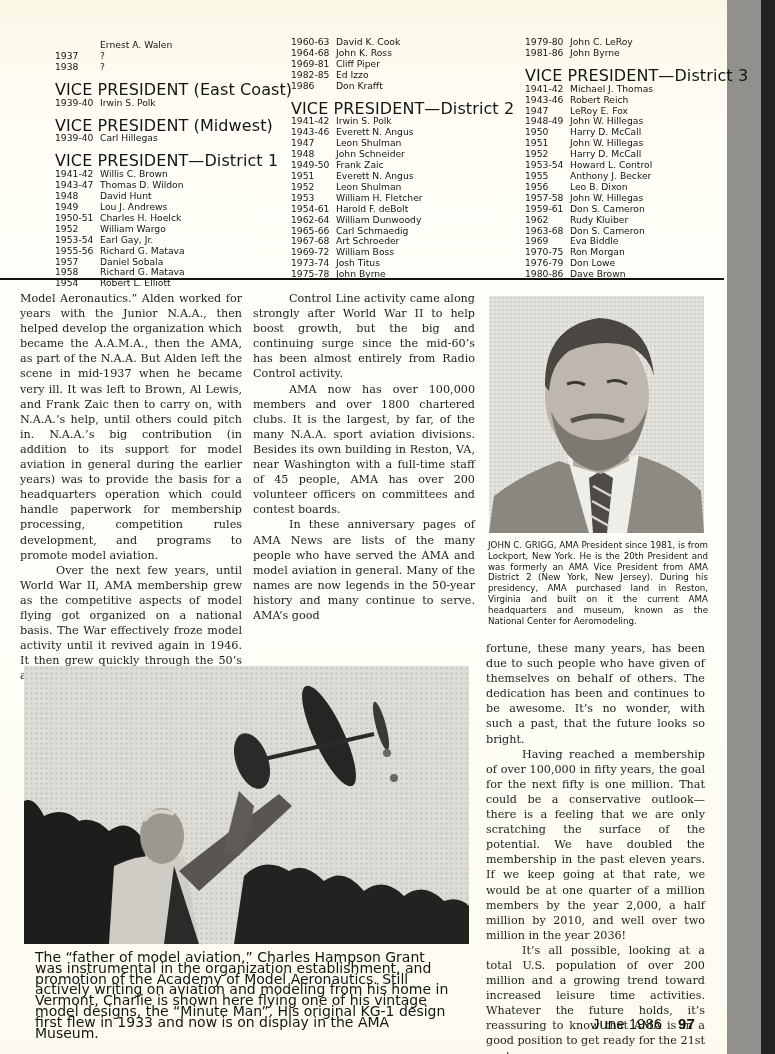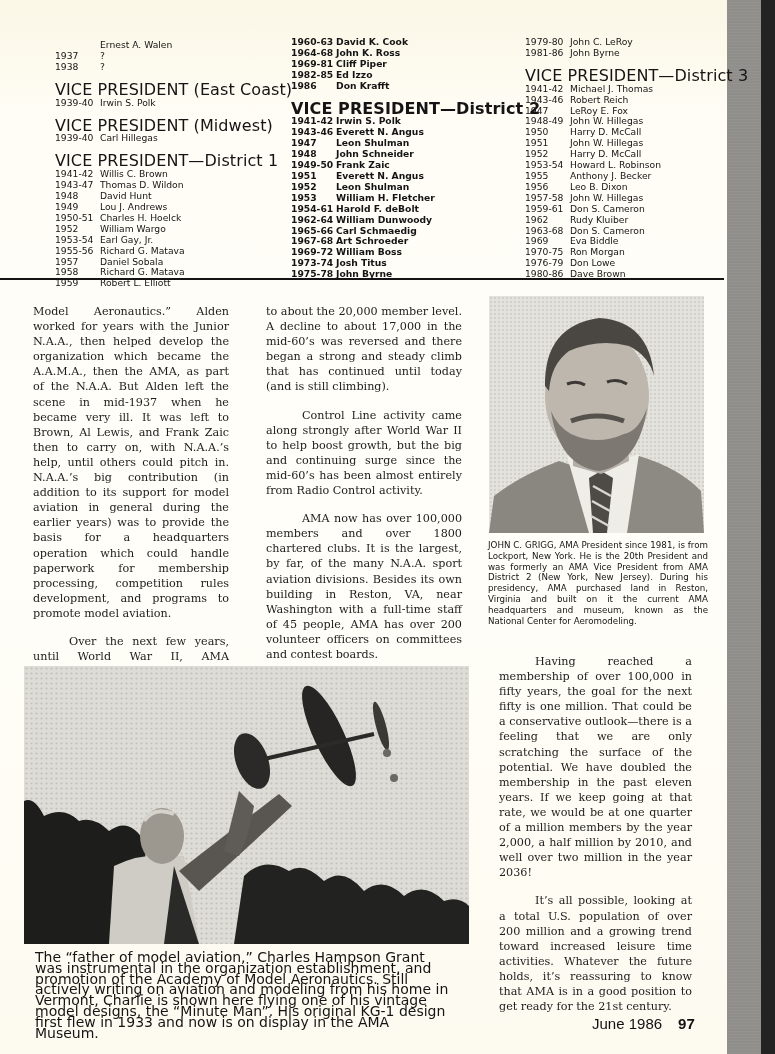--- a/index.html
+++ b/index.html
@@ -23,31 +23,31 @@
   .list {
     position: absolute; font-family: "DejaVu Sans", sans-serif; font-size: 9.2px;
     line-height: 10.9px; color: #141414;
   }
   .list .row { display: flex; white-space: nowrap; }
   .list .yr { width: 45px; flex: none; }
   .list .nm { flex: none; }
   .list .hd { font-size: 16px; margin-top: 12px; margin-bottom: 2px; letter-spacing: 0.1px; }
   .list .hd:first-child { margin-top: 0; }
   .col1 { left: 55px; top: 40px; }
-  .col2 { left: 291px; top: 37px; font-weight: bold; }
+  .col2 { left: 291px; top: 37px; }
   .col3 { left: 525px; top: 37px; }
 
   .rule { position: absolute; left: 0; top: 278px; width: 724px; height: 2px; background: #141414; }
 
   
   .text {
     position: absolute; font-size: 11.2px; line-height: 15.1px; text-align: justify;
     color: #1c1c1c;
   }
-  .text p { margin: 13px; }
+  .text p { margin: 0; }
   .text p.ind { text-indent: 36px; }
   .a1 { left: 20px; top: 291px; width: 222px; }
   .a2 { left: 253px; top: 291px; width: 222px; }
   .a3 { left: 486px; top: 641px; width: 219px; }
 
   .photo {
     position: absolute; overflow: hidden; background: #d8d6d0;
   }
   .photo svg { display: block; }
   .p-grigg { left: 489px; top: 296px; width: 215px; height: 237px; }
@@ -130,21 +130,21 @@
     </div>
     <div class="row">
       <span class="yr">1957</span>
       <span class="nm">Daniel Sobala</span>
     </div>
     <div class="row">
       <span class="yr">1958</span>
       <span class="nm">Richard G. Matava</span>
     </div>
     <div class="row">
-      <span class="yr">1959</span>
+      <span class="yr">1954</span>
       <span class="nm">Robert L. Elliott</span>
     </div>
   </div>
 <div class="list col2">
     <div class="row">
       <span class="yr">1960-63</span>
       <span class="nm">David K. Cook</span>
     </div>
     <div class="row">
       <span class="yr">1964-68</span>
@@ -257,21 +257,21 @@
     <div class="row">
       <span class="yr">1951</span>
       <span class="nm">John W. Hillegas</span>
     </div>
     <div class="row">
       <span class="yr">1952</span>
       <span class="nm">Harry D. McCall</span>
     </div>
     <div class="row">
       <span class="yr">1953-54</span>
-      <span class="nm">Howard L. Robinson</span>
+      <span class="nm">Howard L. Control</span>
     </div>
     <div class="row">
       <span class="yr">1955</span>
       <span class="nm">Anthony J. Becker</span>
     </div>
     <div class="row">
       <span class="yr">1956</span>
       <span class="nm">Leo B. Dixon</span>
     </div>
     <div class="row">
@@ -308,26 +308,26 @@
     </div>
   </div>
 
 <div class="rule"></div>
 
 <div class="text a1">
     <p>Model Aeronautics.” Alden worked for years with the Junior N.A.A., then helped develop the organization which became the A.A.M.A., then the AMA, as part of the N.A.A. But Alden left the scene in mid-1937 when he became very ill. It was left to Brown, Al Lewis, and Frank Zaic then to carry on, with N.A.A.’s help, until others could pitch in. N.A.A.’s big contribution (in addition to its support for model aviation in general during the earlier years) was to provide the basis for a headquarters operation which could handle paperwork for membership processing, competition rules development, and programs to promote model aviation.</p>
     <p class="ind">Over the next few years, until World War II, AMA membership grew as the competitive aspects of model flying got organized on a national basis. The War effectively froze model activity until it revived again in 1946. It then grew quickly through the 50’s and 60’s</p>
   </div>
 <div class="text a2">
-    <p>to about the 20,000 member level. A decline to about 17,000 in the mid-60’s was reversed and there began a strong and steady climb that has continued until today (and is still climbing).</p>
     <p class="ind">Control Line activity came along strongly after World War II to help boost growth, but the big and continuing surge since the mid-60’s has been almost entirely from Radio Control activity.</p>
     <p class="ind">AMA now has over 100,000 members and over 1800 chartered clubs. It is the largest, by far, of the many N.A.A. sport aviation divisions. Besides its own building in Reston, VA, near Washington with a full-time staff of 45 people, AMA has over 200 volunteer officers on committees and contest boards.</p>
     <p class="ind">In these anniversary pages of AMA News are lists of the many people who have served the AMA and model aviation in general. Many of the names are now legends in the 50-year history and many continue to serve. AMA’s good</p>
   </div>
 <div class="text a3">
+    <p>fortune, these many years, has been due to such people who have given of themselves on behalf of others. The dedication has been and continues to be awesome.  It’s no wonder, with such a past, that the future looks so bright.</p>
     <p class="ind">Having reached a membership of over 100,000 in fifty years, the goal for the next fifty is one million. That could be a conservative outlook—there is a feeling that we are only scratching the surface of the potential. We have doubled the membership in the past eleven years. If we keep going at that rate, we would be at one quarter of a million members by the year 2,000, a half million by 2010, and well over two million in the year 2036!</p>
     <p class="ind">It’s all possible, looking at a total U.S. population of over 200 million and a growing trend toward increased leisure time activities. Whatever the future holds, it’s reassuring to know that AMA is in a good position to get ready for the 21st century.</p>
   </div>
 
 <div class="photo p-grigg" title="Portrait of John C. Grigg">
   <svg width="215" height="237" viewBox="0 0 215 237">
     <defs>
       <pattern id="ht1" width="4" height="4" patternUnits="userSpaceOnUse">
         <rect width="4" height="4" fill="#e4e2dc"></rect>
         <circle cx="2" cy="2" r="0.9" fill="#c9c7c2"></circle>

